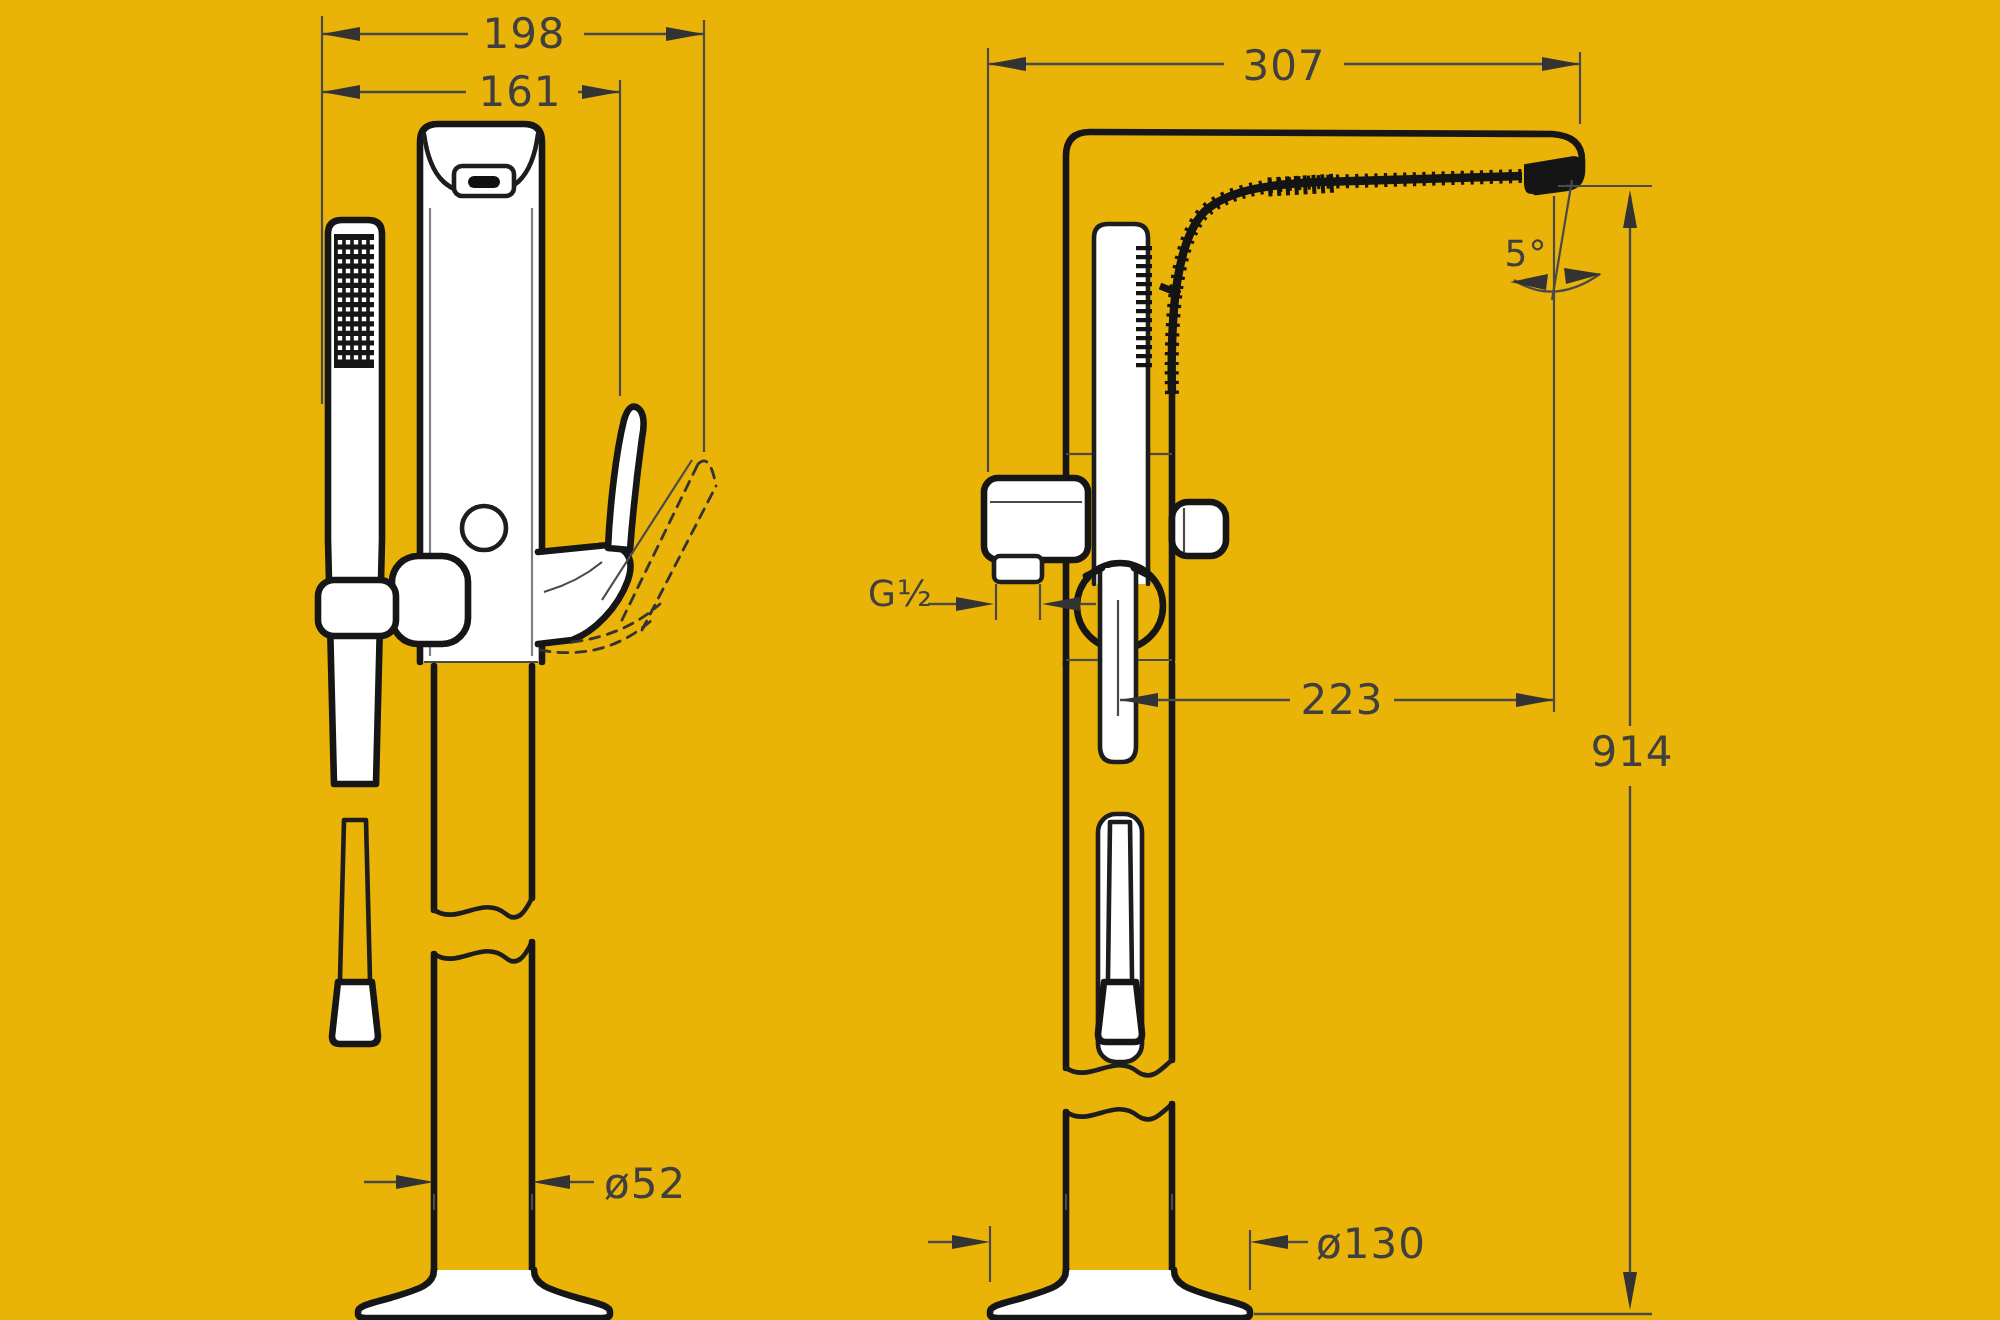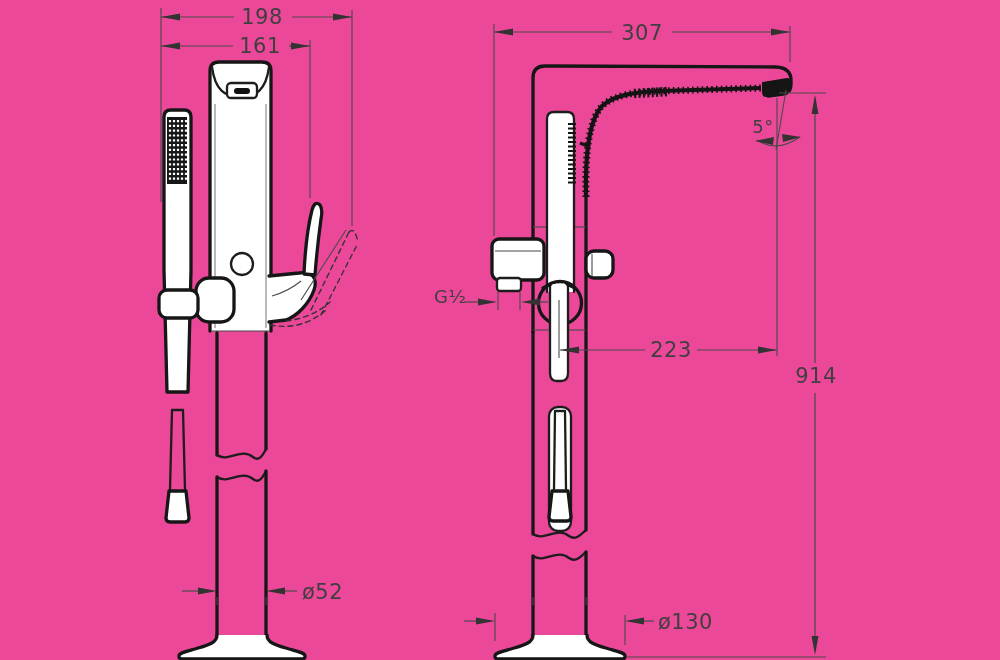--- a/index.html
+++ b/index.html
@@ -1,16 +1,16 @@
 <!DOCTYPE html>
 <html><head>
 <meta charset="utf-8">
 <style>
   html,body{margin:0;padding:0;background:#ffffff;}
-  #stage{position:relative;width:1000px;height:660px;background:#ec4899;overflow:hidden;}
+  #stage{position:relative;width:1000px;height:660px;background:#eab308;overflow:hidden;}
   svg{position:absolute;left:0;top:0;}
   .thick  {stroke:#161616;stroke-width:3.3;fill:none;stroke-linecap:round;stroke-linejoin:round;}
   .thickf {stroke:#161616;stroke-width:3.3;fill:#ffffff;stroke-linecap:round;stroke-linejoin:round;}
   .med    {stroke:#1d1d1d;stroke-width:2.3;fill:none;stroke-linecap:round;stroke-linejoin:round;}
   .medf   {stroke:#1d1d1d;stroke-width:2.3;fill:#ffffff;stroke-linecap:round;stroke-linejoin:round;}
   .thin   {stroke:#4a4a4a;stroke-width:1.1;fill:none;}
   .dim    {stroke:#4a4a4a;stroke-width:1.2;fill:none;}
   .arrow  {fill:#333333;stroke:none;}
   .dash   {stroke:#333333;stroke-width:1.4;fill:none;stroke-dasharray:5 4;stroke-linecap:round;}
   .coil   {stroke:#141414;fill:none;}

